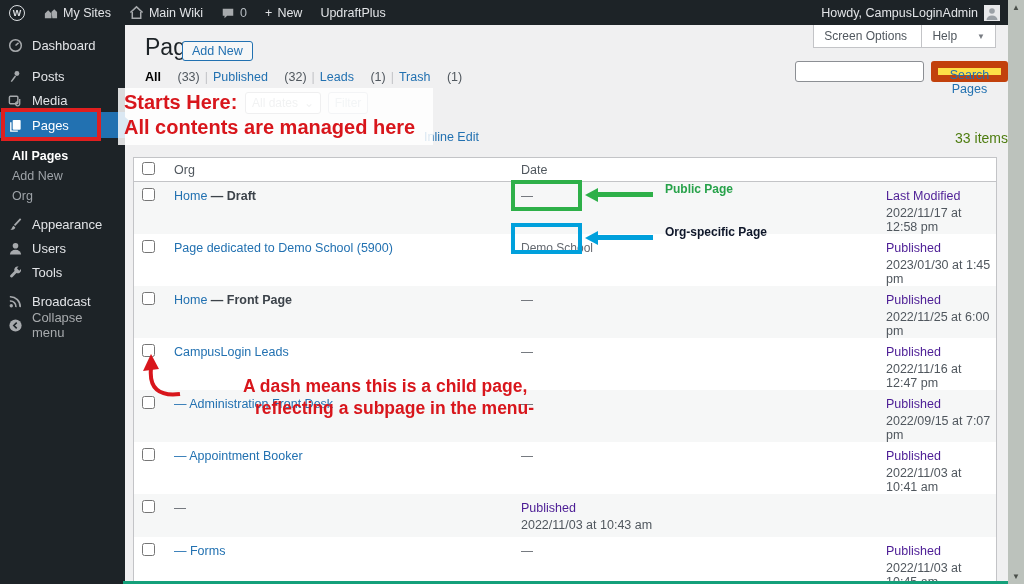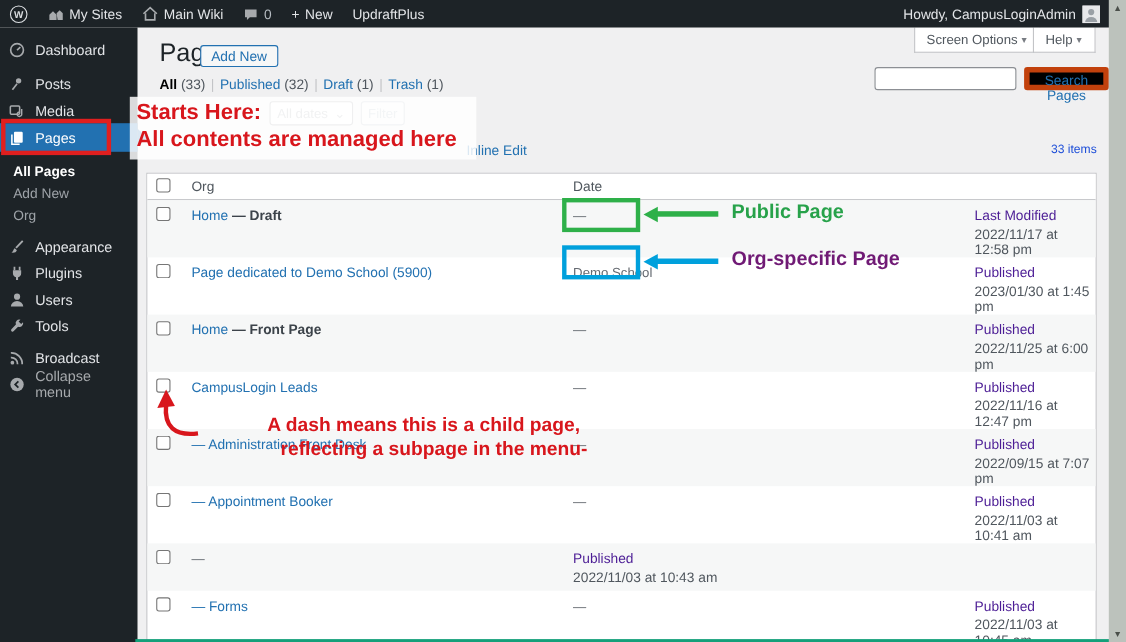--- a/index.html
+++ b/index.html
@@ -42,47 +42,47 @@
   #pages-red-box {
     position:absolute; left:1px; top:108px; width:100px; height:33px;
     border:4px solid #e01f1f; z-index:40; pointer-events:none;
   }
 
   
   #content { position:absolute; left:125px; top:25px; width:883px; bottom:0; background:#f0f0f1; }
   .top-tab {
     position:absolute; top:0; height:23px; background:#fff;
     border:1px solid #c3c4c7; border-top:none; color:#50575e; font-size:12px;
-    display:flex; align-items:center; gap:2px; padding:0 10px; cursor:pointer;
+    display:flex; align-items:center; gap:20px; padding:0 10px; cursor:pointer;
   }
   #screen-options-btn { right:62px; }
   #help-btn { right:12px; }
   .tab-caret { font-size:8px; color:#787c82; }
 
   #page-title { position:absolute; left:20px; top:9px; font-size:23px; font-weight:400; color:#1d2327; }
   #add-new-btn {
     position:absolute; left:57px; top:16px; padding:2px 9px;
     background:#f6f7f7; border:1px solid #2271b1; border-radius:3px;
     color:#2271b1; font-size:12.5px; cursor:pointer;
   }
   #views-row { position:absolute; left:20px; top:45px; font-size:12.5px; color:#50575e; display:flex; gap:5px; align-items:center; }
   #views-row .view-link { color:#2271b1; cursor:pointer; text-decoration:none; }
   #views-row .view-current { color:#000; font-weight:bold; }
-  #views-row .count { color:#50575e; font-weight:normal; }
+  #views-row .count { color:#50575e; font-weight:normal;margin-left:13px; }
   .views-sep { color:#c3c4c7; }
 
   #search-input { position:absolute; left:670px; top:36px; width:129px; height:21px; border:1px solid #8c8f94; border-radius:3px; background:#fff; font-size:12px; padding:0 5px; }
-  #search-btn { position:absolute; left:806px; top:36px; height:21px; padding:0 9px; background:#000000; border:5px solid #c2410c; border-radius:3px; color:#2271b1; font-size:12.5px; cursor:pointer; }
+  #search-btn { position:absolute; left:806px; top:36px; height:21px; padding:0 9px; background:#fde047; border:7px solid #c2410c; border-radius:3px; color:#2271b1; font-size:12.5px; cursor:pointer; }
 
   .faded-ctrl { position:absolute; top:67px; height:22px; opacity:.85; }
   #dates-select { left:120px; width:76px; background:#fff; border:1px solid #8c8f94; border-radius:3px; color:#9aa0a5; font-size:12px; display:flex; align-items:center; justify-content:space-between; padding:0 6px; }
   #filter-btn { left:203px; width:40px; background:#f6f7f7; border:1px solid #aab4bd; border-radius:3px; color:#a7b6c2; font-size:12px; display:flex; align-items:center; justify-content:center; }
 
   #inline-edit { position:absolute; left:299px; top:105px; font-size:12.5px; color:#2271b1; cursor:pointer; }
-  #items-count { position:absolute; right:11px; top:105px; font-size:11px; color:#1d4ed8; }
+  #items-count { position:absolute; right:0; top:105px; font-size:14px; color:#4d7c0f; }
 
   
   #pages-table { position:absolute; left:8px; top:132px; width:864px; height:450px; background:#fff; border:1px solid #c3c4c7; }
   .t-head { display:grid; grid-template-columns:40px 347px 365px auto; height:24px; align-items:center; border-bottom:1px solid #c3c4c7; background:#fff; }
   .t-head .col-label { font-size:12.5px; color:#50575e; }
   .t-row { display:grid; grid-template-columns:40px 347px 365px auto; min-height:43px; padding:0; }
   .t-row.alt { background:#f6f7f7; }
   .cell { padding-top:7px; font-size:12.5px; }
   .cb-cell { padding-left:8px; padding-top:6px; }
   .cb-cell input { width:13px; height:13px; cursor:pointer; }
@@ -100,23 +100,23 @@
   .anno-red-line { color:#d8161c; font-size:20px; font-weight:bold; line-height:25px; white-space:nowrap; }
   .anno-box { position:absolute; width:71px; height:31px; border-width:4px; border-style:solid; z-index:26; pointer-events:none; }
   #public-box { left:511px; top:180px; border-color:#2eb049; }
   #org-box { left:511px; top:223px; border-color:#00a0dc; }
   .anno-arrow-head { position:absolute; width:0; height:0; border-top:7px solid transparent; border-bottom:7px solid transparent; z-index:26; }
   #public-arrow-head { left:585px; top:188px; border-right:13px solid #2eb049; }
   #org-arrow-head { left:585px; top:231px; border-right:13px solid #00a0dc; }
   .anno-arrow-shaft { position:absolute; height:5px; width:56px; left:597px; z-index:26; }
   #public-arrow-shaft { top:192px; background:#2eb049; }
   #org-arrow-shaft { top:235px; background:#00a0dc; }
-  .anno-label { position:absolute; font-size:18px; font-weight:bold; z-index:26; white-space:nowrap;text-align:center; }
+  .anno-label { position:absolute; font-size:12px; font-weight:bold; z-index:26; white-space:nowrap;text-align:center; }
   #public-label { left:665px; top:182px; color:#27a24a; }
-  #org-label { left:665px; top:225px; color:#701a75; }
+  #org-label { left:665px; top:225px; color:#0f172a; }
   #child-arrow-svg { position:absolute; left:140px; top:352px; z-index:26; }
   #child-note-1 { position:absolute; left:243px; top:376px; font-size:17.5px; font-weight:bold; color:#d8161c; z-index:26; white-space:nowrap; }
   #child-note-2 { position:absolute; left:255px; top:398px; font-size:17.5px; font-weight:bold; color:#d8161c; z-index:26; white-space:nowrap; }
   #bottom-teal-line { position:absolute; left:123px; top:581px; width:901px; height:3px; background:#14a07a; z-index:45; }
 
   
   #scrollbar { position:absolute; right:0; top:0; width:16px; height:584px; background:#bcc2bc; z-index:50; display:flex; flex-direction:column; justify-content:space-between; align-items:center; }
   .sb-arrow { font-size:8px; color:#4a4f4a; padding:3px 0; }
   #scroll-thumb { position:absolute; right:1px; top:22px; width:14px; height:95px; background:#cfd4cf; border:1px solid #a8aea8; }
 </style>
@@ -223,29 +223,20 @@
       <svg width="15" height="15" viewBox="0 0 16 16">
           <path d="M13.5 2 L7 9" stroke="currentColor" stroke-width="1.8"></path>
           <path d="M5.8 9.2 C4.5 9.8 4.8 12 2.5 13.5 C5 14 7.3 13.2 7.8 11.2 Z" fill="currentColor"></path>
         </svg>
     </span>
     <span>Appearance</span>
   </div>
   <div class="menu-item">
     <span class="icon">
       <svg width="15" height="15" viewBox="0 0 16 16">
-          <path d="M5.5 1.5 V5 M10.5 1.5 V5" stroke="currentColor" stroke-width="1.7"></path>
-          <path d="M4 5 H12 V8 A4 4 0 0 1 9 11.8 V14.5 H7 V11.8 A4 4 0 0 1 4 8 Z" fill="currentColor"></path>
-        </svg>
-    </span>
-    <span>Plugins</span>
-  </div>
-  <div class="menu-item">
-    <span class="icon">
-      <svg width="15" height="15" viewBox="0 0 16 16">
           <circle cx="8" cy="5" r="3" fill="currentColor"></circle>
           <path d="M2 14.5 A6 5.2 0 0 1 14 14.5 Z" fill="currentColor"></path>
         </svg>
     </span>
     <span>Users</span>
   </div>
   <div class="menu-item">
     <span class="icon">
       <svg width="15" height="15" viewBox="0 0 16 16">
           <path d="M13.8 4.2 A3.6 3.6 0 0 1 9 8.6 L4.6 13 A1.5 1.5 0 0 1 2.5 10.9 L6.9 6.5 A3.6 3.6 0 0 1 11.3 1.7 L9.5 3.5 L12 6 Z" fill="currentColor"></path>
@@ -287,21 +278,21 @@
   </div>
 
   <h1 id="page-title">Pages</h1>
   <button id="add-new-btn">Add New</button>
 
   <div id="views-row">
     <span class="view-current"><span>All</span> <span class="count">(33)</span></span>
     <span class="views-sep">|</span>
     <span class="view-link"><span>Published</span> <span class="count">(32)</span></span>
     <span class="views-sep">|</span>
-    <span class="view-link"><span>Draft</span> <span class="count">(1)</span></span>
+    <span class="view-link"><span>Leads</span> <span class="count">(1)</span></span>
     <span class="views-sep">|</span>
     <span class="view-link"><span>Trash</span> <span class="count">(1)</span></span>
   </div>
 
   <input id="search-input" type="text" value="" style="">
   <button id="search-btn">Search Pages</button>
 
   <div class="faded-ctrl" id="dates-select">
     <span>All dates</span>
     <span>⌄</span>

